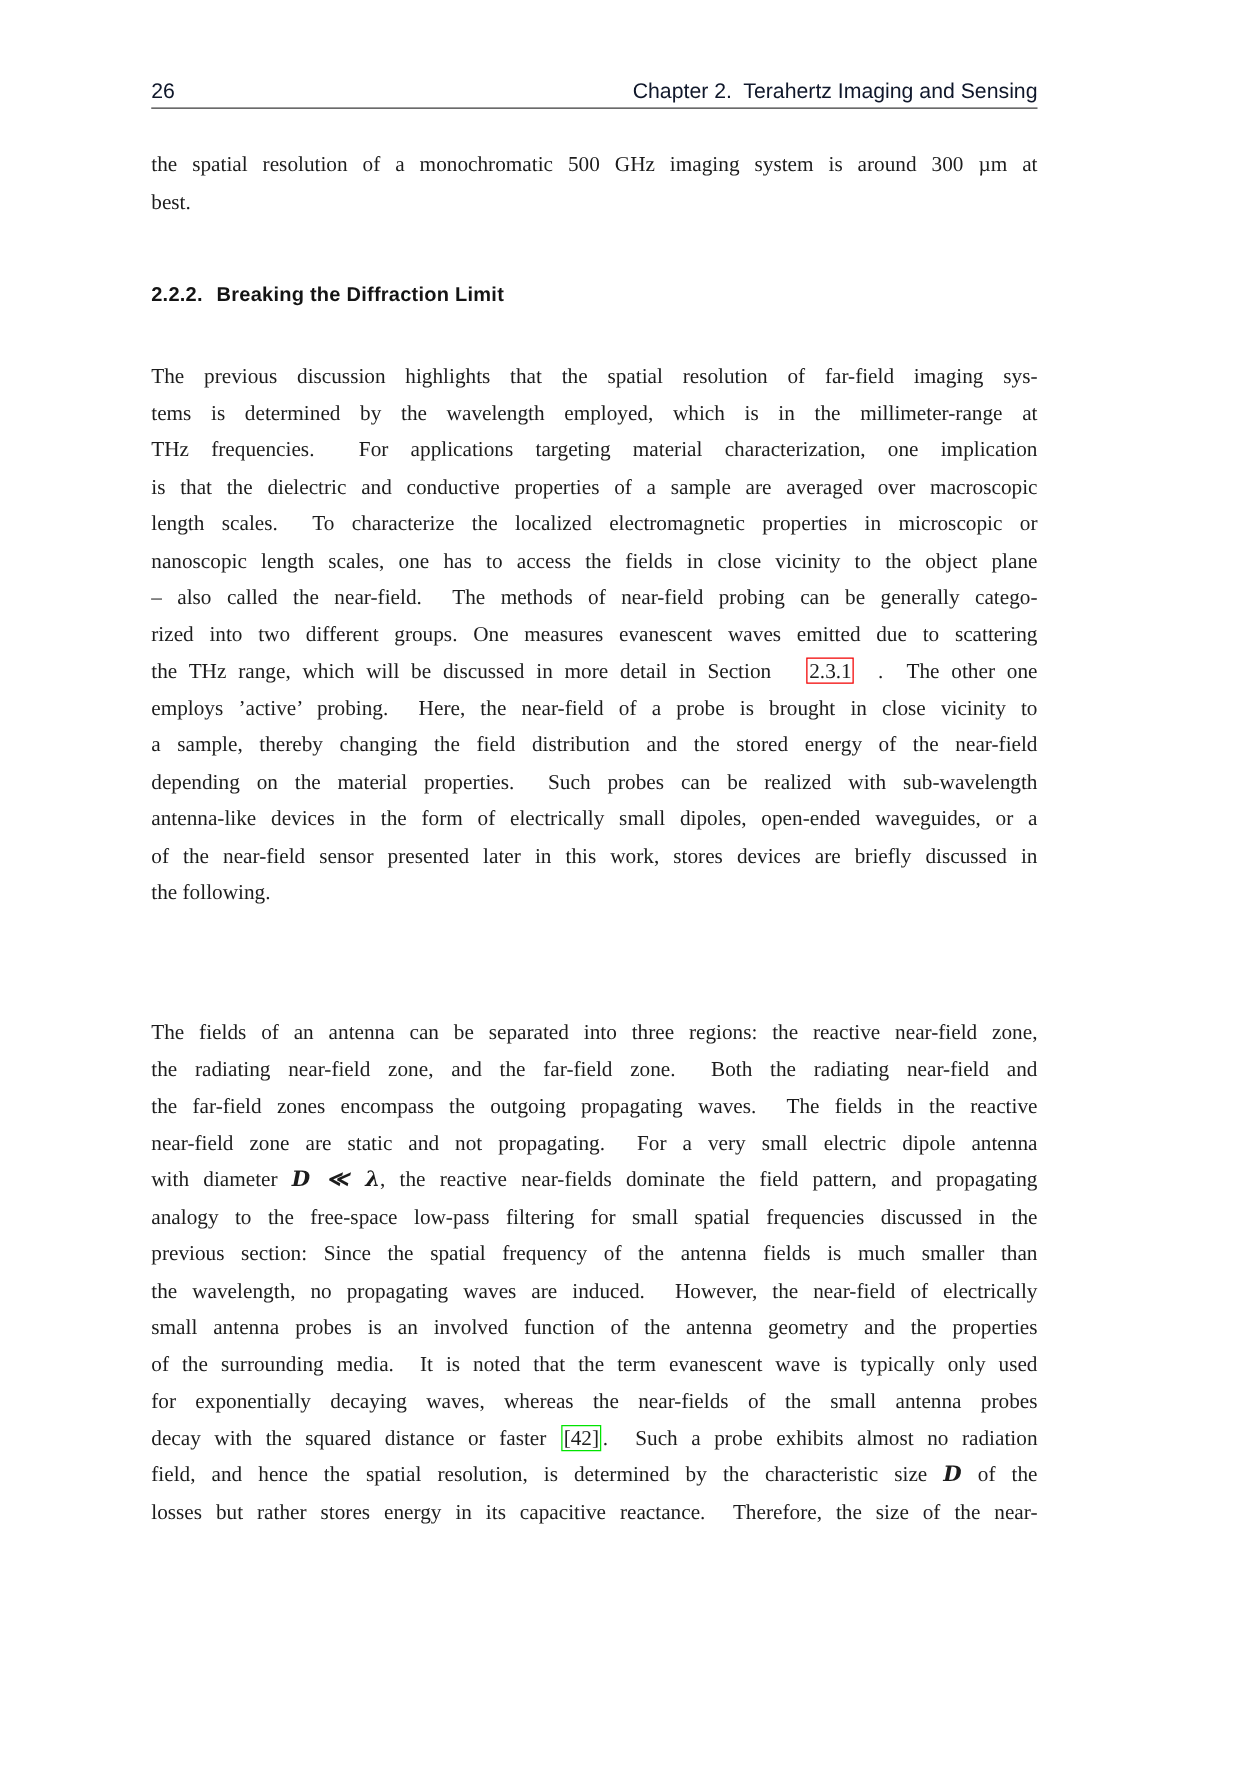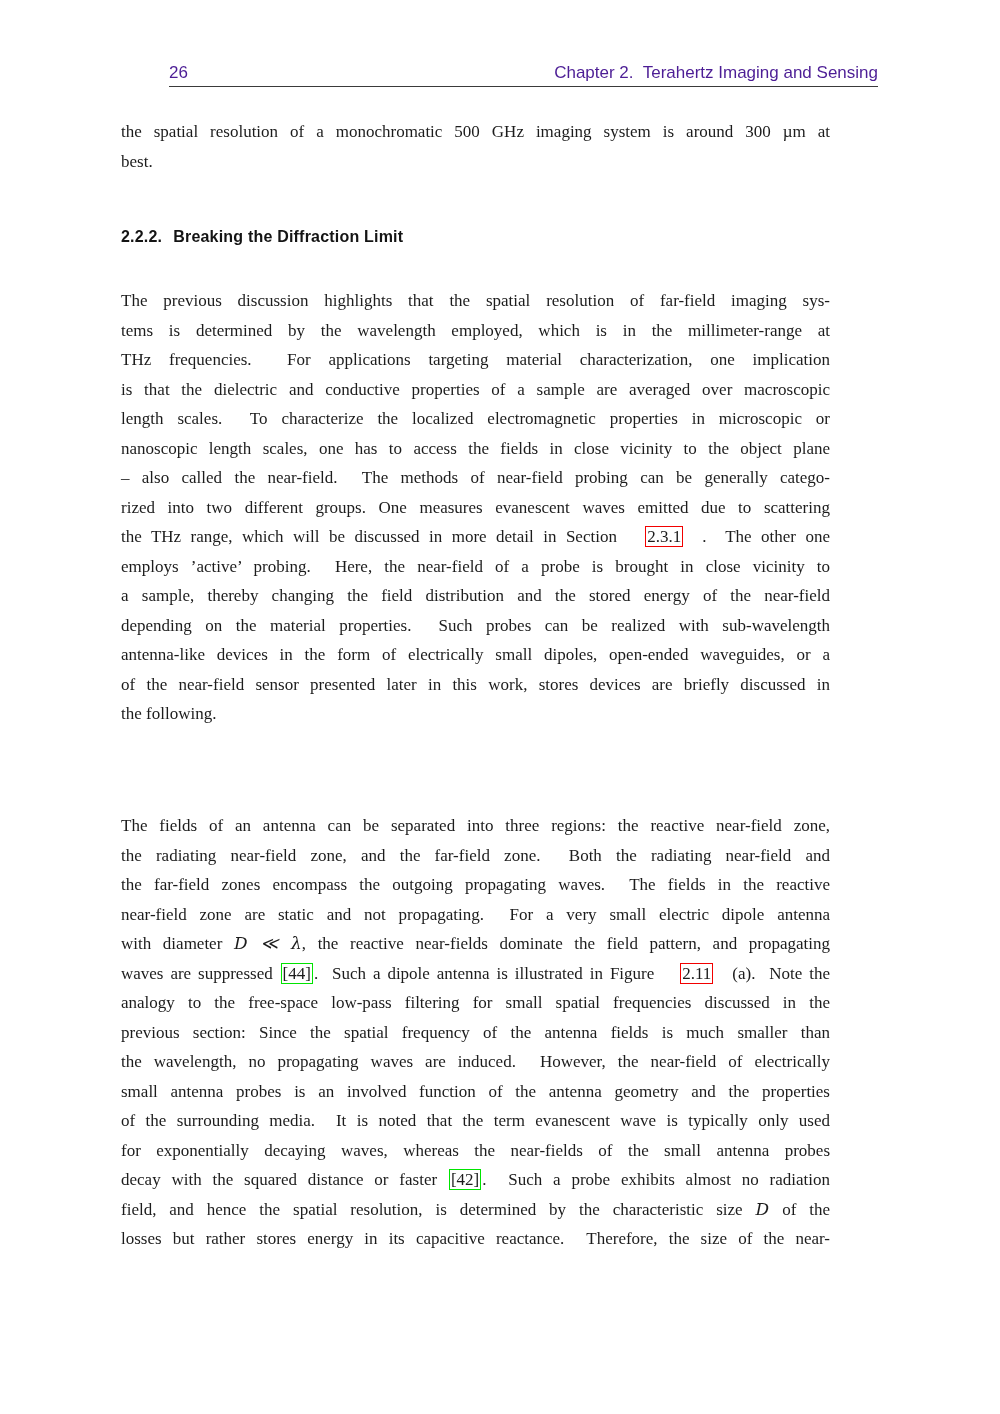--- a/index.html
+++ b/index.html
@@ -14,22 +14,21 @@
   .page { position: absolute; inset: 0; }
 
   
   .running-header {
     position: absolute;
     left: 121px; top: 61px;
     width: 709px; height: 25px;
     border-bottom: 1px solid var(--rule, #3a3a3a);
     font-family: "Liberation Sans", sans-serif;
     font-size: 17px;
-    color: #4c1d95;
-    margin-left: 48px;
+    color: #0f172a;
   }
   .running-header .page-number { position: absolute; left: 0; bottom: 3px; }
   .running-header .header-title { position: absolute; right: 0; bottom: 3px; }
 
   
   .section-heading {
     position: absolute;
     left: 121px; top: 228px;
     width: 709px;
     font-family: Liberation Sans, sans-serif;
@@ -73,20 +72,21 @@
     border: 1.5px solid var(--reference-border, #f20000);
     padding: 0 1px;
     margin: 0 19px;
     cursor: pointer;
   }
 
   
   .math {
     font-style: italic;
     font-family: "DejaVu Serif", "Liberation Serif", serif;
+    font-weight: bold;
   }
 </style>
 </head>
 <body>
 
 <div class="page">
 
   <div class="running-header">
     <span class="page-number">26</span>
     <span class="header-title">Chapter 2.&nbsp; Terahertz Imaging and Sensing</span>
@@ -118,21 +118,20 @@
       <div class="line">of the near-field sensor presented later in this work, stores devices are briefly discussed in</div>
       <div class="line last">the following.</div>
     </div>
 
   <div class="para para2">
       <div class="line">The fields of an antenna can be separated into three regions: the reactive near-field zone,</div>
       <div class="line">the radiating near-field zone, and the far-field zone.&nbsp; Both the radiating near-field and</div>
       <div class="line">the far-field zones encompass the outgoing propagating waves.&nbsp; The fields in the reactive</div>
       <div class="line">near-field zone are static and not propagating.&nbsp; For a very small electric dipole antenna</div>
       <div class="line">with diameter <span class="math">D ≪ λ</span>, the reactive near-fields dominate the field pattern, and propagating</div>
-      <div class="line">waves are suppressed <span class="cite-box">[44]</span>.&nbsp; Such a dipole antenna is illustrated in Figure <span class="ref-box">2.11</span>(a).&nbsp; Note the</div>
       <div class="line">analogy to the free-space low-pass filtering for small spatial frequencies discussed in the</div>
       <div class="line">previous section: Since the spatial frequency of the antenna fields is much smaller than</div>
       <div class="line">the wavelength, no propagating waves are induced.&nbsp; However, the near-field of electrically</div>
       <div class="line">small antenna probes is an involved function of the antenna geometry and the properties</div>
       <div class="line">of the surrounding media.&nbsp; It is noted that the term evanescent wave is typically only used</div>
       <div class="line">for exponentially decaying waves, whereas the near-fields of the small antenna probes</div>
       <div class="line">decay with the squared distance or faster <span class="cite-box">[42]</span>.&nbsp; Such a probe exhibits almost no radiation</div>
       <div class="line">field, and hence the spatial resolution, is determined by the characteristic size <span class="math">D</span> of the</div>
       <div class="line">losses but rather stores energy in its capacitive reactance.&nbsp; Therefore, the size of the near-</div>
     </div>

